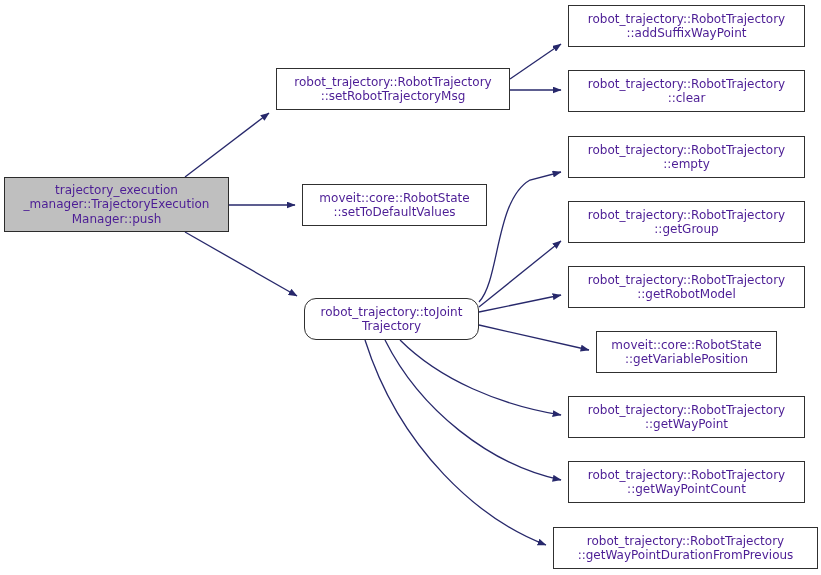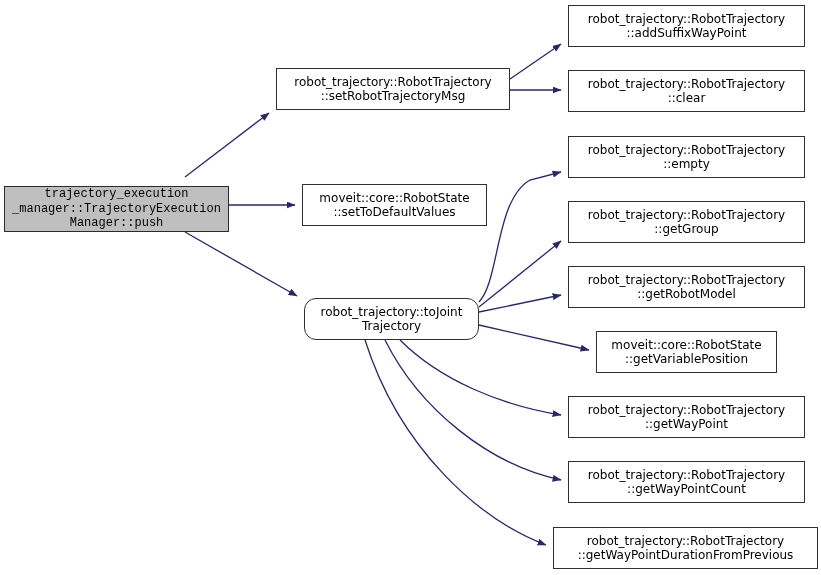--- a/index.html
+++ b/index.html
@@ -21,21 +21,21 @@
     top: 0;
     width: 821px;
     height: 575px;
     pointer-events: none;
   }
   .node {
     position: absolute;
     box-sizing: border-box;
     border: 1px solid #303030;
     background: #ffffff;
-    color: #000000;
+    color: #4c1d95;
     display: flex;
     align-items: center;
     justify-content: center;
     text-align: center;
     font-size: 12px;
     line-height: 14.5px;
     letter-spacing: 0px;
     white-space: pre-line;
     padding: 0 2px;
   }
@@ -68,21 +68,21 @@
         <path d="M 479,302 C 500,280 495,200 530,180 L 561,172" fill="none" stroke="#27286b" stroke-width="1.3" marker-end="url(#arrowhead)"></path>
         <path d="M 479,307 L 561,241" fill="none" stroke="#27286b" stroke-width="1.3" marker-end="url(#arrowhead)"></path>
         <path d="M 479,312 L 561,295" fill="none" stroke="#27286b" stroke-width="1.3" marker-end="url(#arrowhead)"></path>
         <path d="M 479,325 L 589,350" fill="none" stroke="#27286b" stroke-width="1.3" marker-end="url(#arrowhead)"></path>
         <path d="M 400,340 C 440,380 500,405 561,415" fill="none" stroke="#27286b" stroke-width="1.3" marker-end="url(#arrowhead)"></path>
         <path d="M 385,340 C 420,410 490,465 561,480" fill="none" stroke="#27286b" stroke-width="1.3" marker-end="url(#arrowhead)"></path>
         <path d="M 365,340 C 400,450 480,520 546,545" fill="none" stroke="#27286b" stroke-width="1.3" marker-end="url(#arrowhead)"></path>
       </g>
   </svg>
   <div id="node-layer">
-      <div class="node root" style="left: 4px; top: 186px; width: 225px; height: 46px; font-family: Liberation Mono, monospace;"><span class="label">trajectory_execution
+      <div class="node root" style="left: 4px; top: 177px; width: 225px; height: 55px;"><span class="label">trajectory_execution
 _manager::TrajectoryExecution
 Manager::push</span></div>
       <div class="node" style="left: 276px; top: 68px; width: 234px; height: 42px;"><span class="label">robot_trajectory::RobotTrajectory
 ::setRobotTrajectoryMsg</span></div>
       <div class="node" style="left: 302px; top: 184px; width: 185px; height: 42px;"><span class="label">moveit::core::RobotState
 ::setToDefaultValues</span></div>
       <div class="node" style="left: 304px; top: 298px; width: 175px; height: 42px; border-radius: 12px;"><span class="label">robot_trajectory::toJoint
 Trajectory</span></div>
       <div class="node" style="left: 568px; top: 5px; width: 237px; height: 42px;"><span class="label">robot_trajectory::RobotTrajectory
 ::addSuffixWayPoint</span></div>

